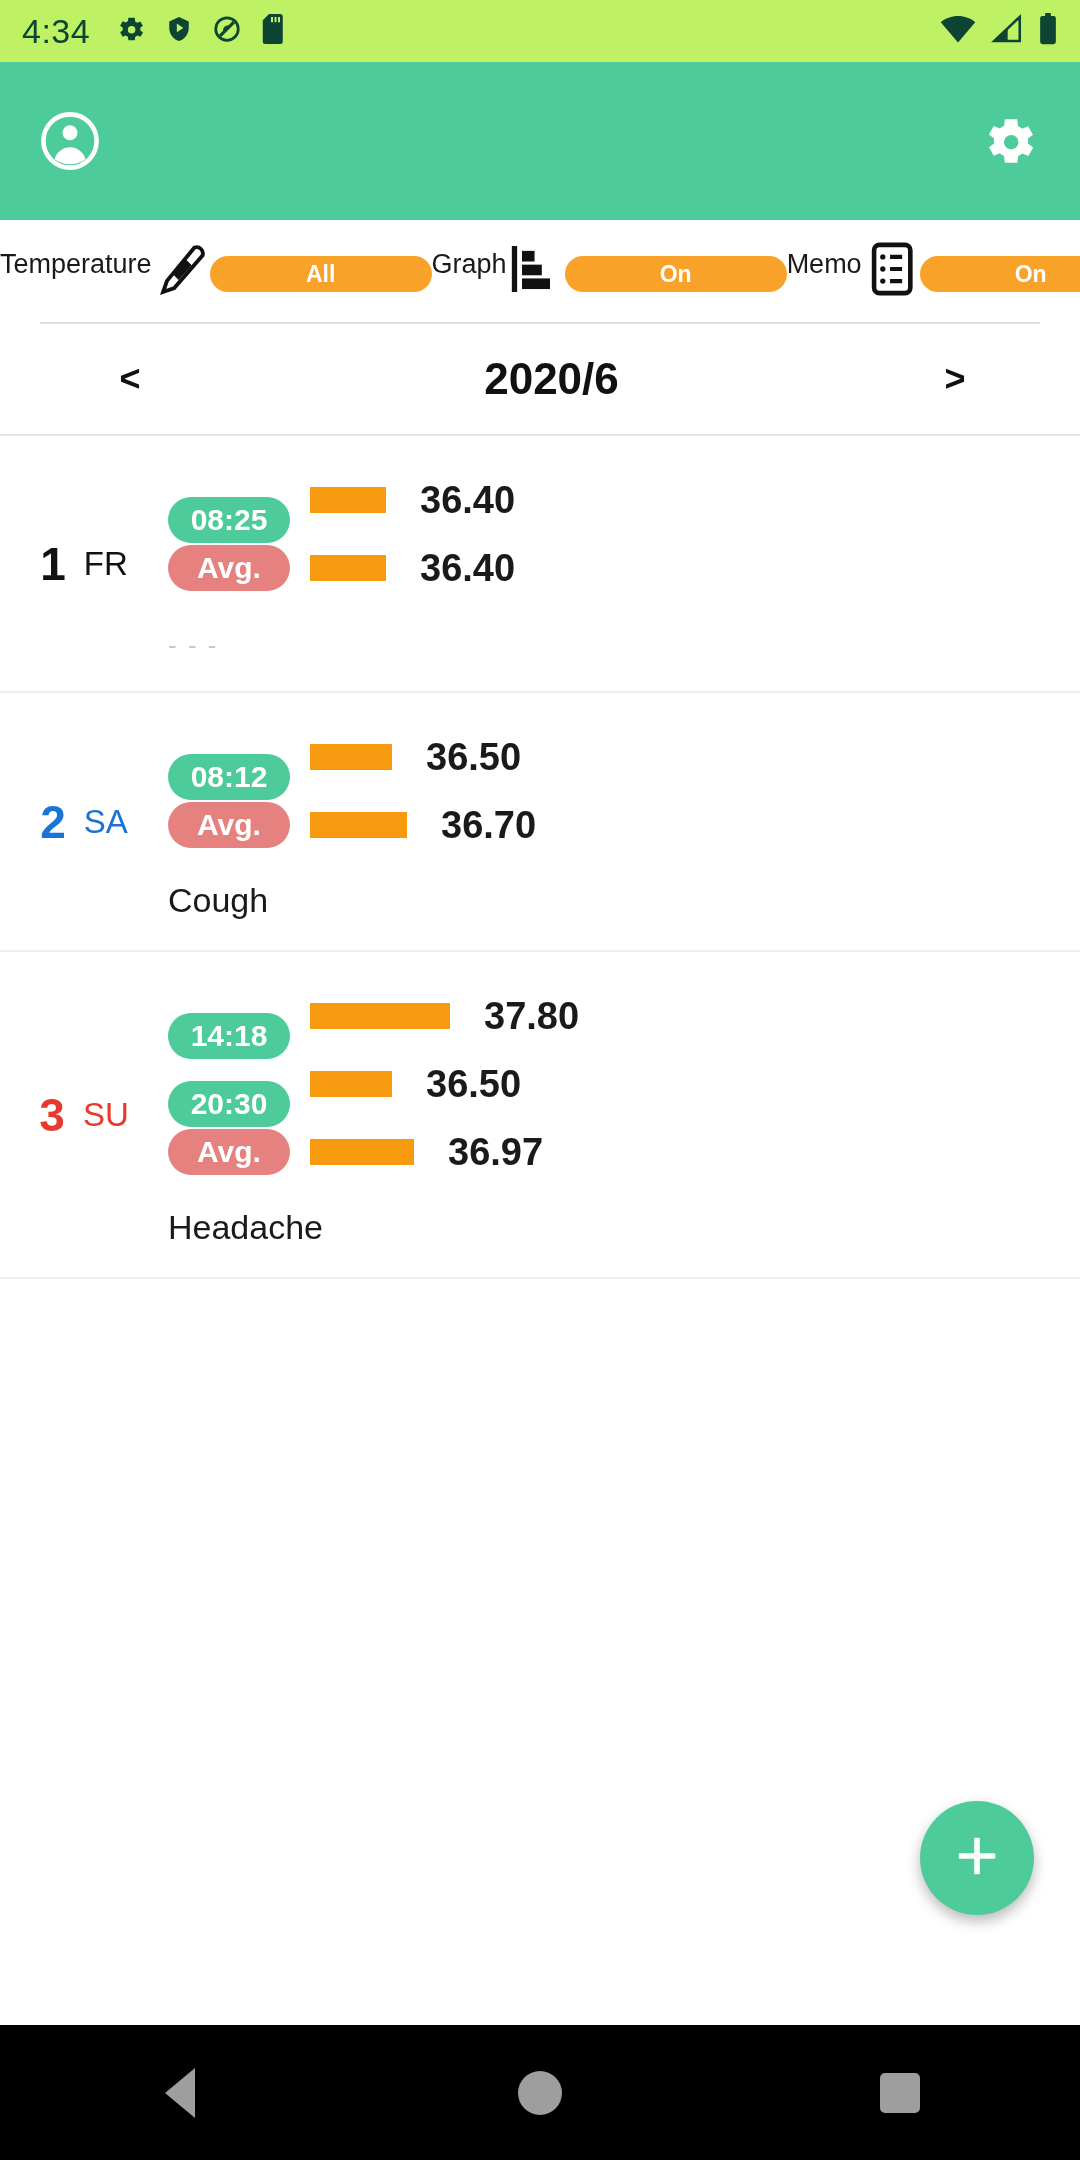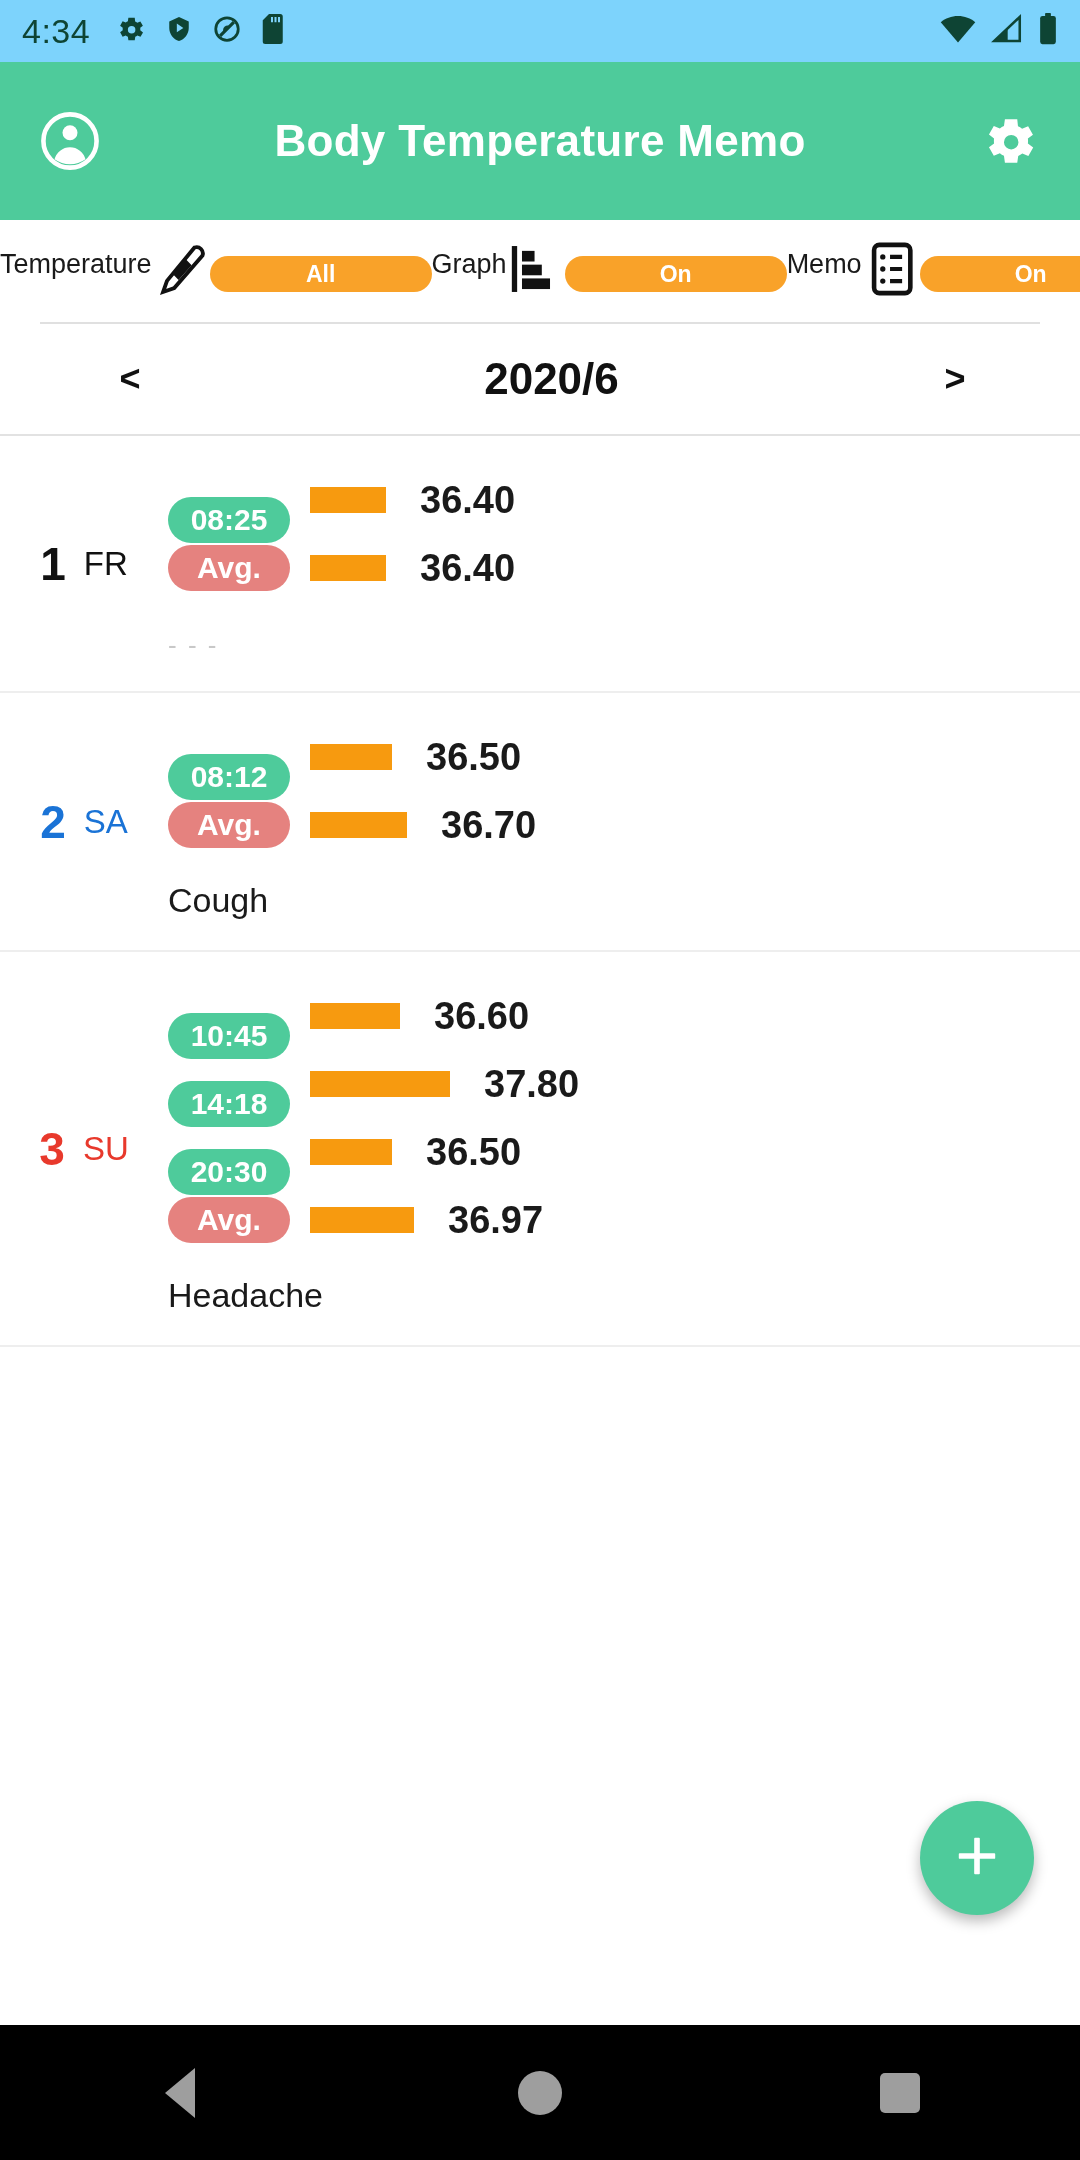--- a/index.html
+++ b/index.html
@@ -146,21 +146,21 @@
   .nav-home { width:44px; height:44px; border-radius:50%; background:#9e9e9e; }
   .nav-recent { width:40px; height:40px; border-radius:5px; background:#9e9e9e; }
 
   .list-clip { overflow:hidden; }
 </style>
 </head>
 <body>
 
 <div id="screen">
 
-  <div class="statusbar" style="background: #7dd3fc;">
+  <div class="statusbar" style="background: #bef264;">
     <span class="sb-time">4:34</span>
     <span class="sb-left-icons">
       <span class="sb-ic">
         <svg width="30" height="30" viewBox="0 0 24 24" fill="#0e4434">
             <path d="M19.4 13a7.8 7.8 0 000-2l2.1-1.6-2-3.5-2.5 1a7.7 7.7 0 00-1.7-1L15 3H9.9l-.4 2.8a7.7 7.7 0 00-1.7 1l-2.5-1-2 3.5L5.4 11a7.8 7.8 0 000 2l-2.1 1.6 2 3.5 2.5-1c.5.4 1.1.8 1.7 1l.4 2.9H15l.4-2.8c.6-.3 1.2-.6 1.7-1l2.5 1 2-3.5-2.2-1.7zM12.5 15.5a3 3 0 110-6 3 3 0 010 6z"></path>
           </svg>
       </span>
       <span class="sb-ic">
         <svg width="26" height="30" viewBox="0 0 24 24" fill="#0e4434">
             <path d="M12 1L3 5v6c0 5.5 3.8 10.7 9 12 5.2-1.3 9-6.5 9-12V5l-9-4zm-2 6l6 4-6 4V7z"></path>
@@ -202,21 +202,20 @@
   </div>
 
   <div class="appbar" style="background: rgb(78, 203, 155);">
     <div class="icon-btn">
       <svg width="58" height="58" viewBox="0 0 24 24" fill="#ffffff">
           <circle cx="12" cy="12" r="11" fill="none" stroke="#ffffff" stroke-width="1.9"></circle>
           <circle cx="12" cy="8.6" r="3.1"></circle>
           <path d="M5.6 19.6a6.6 6.6 0 0112.8 0 11 11 0 01-12.8 0z"></path>
         </svg>
     </div>
-    <div class="appbar-title">Body Temperature Memo</div>
     <div class="icon-btn appbar-right">
       <svg width="58" height="58" viewBox="0 0 24 24" fill="#ffffff">
           <path d="M19.4 13a7.8 7.8 0 000-2l2.1-1.6-2-3.5-2.5 1a7.7 7.7 0 00-1.7-1L15 3H9.9l-.4 2.8a7.7 7.7 0 00-1.7 1l-2.5-1-2 3.5L5.4 11a7.8 7.8 0 000 2l-2.1 1.6 2 3.5 2.5-1c.5.4 1.1.8 1.7 1l.4 2.9H15l.4-2.8c.6-.3 1.2-.6 1.7-1l2.5 1 2-3.5-2.2-1.7zM12.5 15.5a3 3 0 110-6 3 3 0 010 6z"></path>
         </svg>
     </div>
   </div>
 
   <div class="filters">
 
     <div class="filter">
@@ -314,27 +313,20 @@
           <div class="memo">Cough</div>
         </div>
       </div>
       <div class="day-row">
         <div class="day-cell">
           <span class="day-num dow-sun">3</span>
           <span class="day-dow dow-sun">SU</span>
         </div>
         <div class="day-body">
           <div class="reading">
-            <div class="time-pill pill-time">10:45</div>
-            <div class="bar-wrap">
-              <div class="bar" style="width: 90px; background: rgb(247, 154, 15);"></div>
-              <span class="temp-val">36.60</span>
-            </div>
-          </div>
-          <div class="reading">
             <div class="time-pill pill-time">14:18</div>
             <div class="bar-wrap">
               <div class="bar" style="width: 140px; background: rgb(247, 154, 15);"></div>
               <span class="temp-val">37.80</span>
             </div>
           </div>
           <div class="reading">
             <div class="time-pill pill-time">20:30</div>
             <div class="bar-wrap">
               <div class="bar" style="width: 82px; background: rgb(247, 154, 15);"></div>

